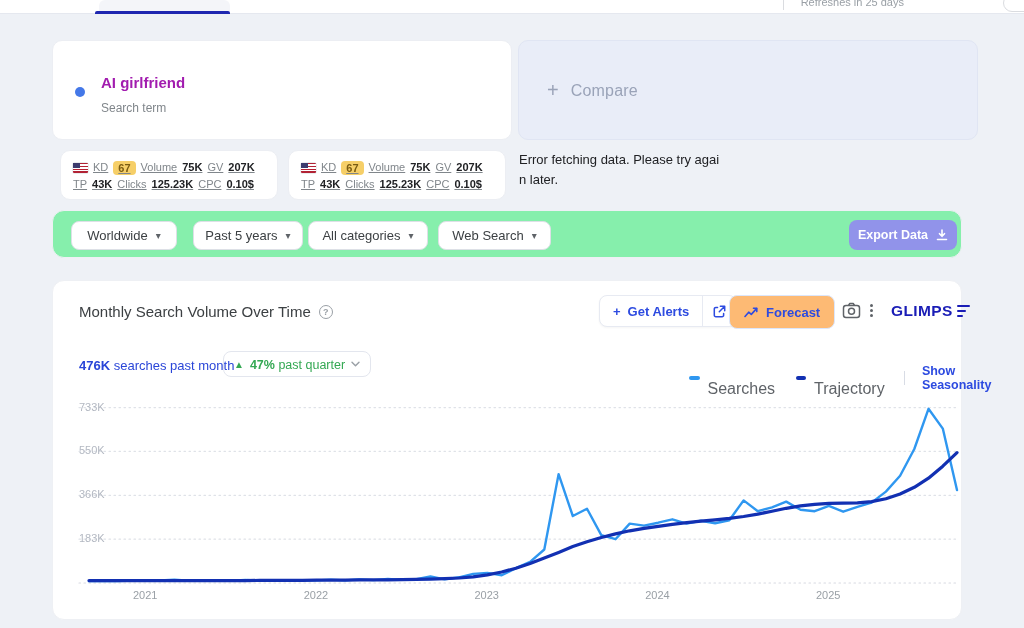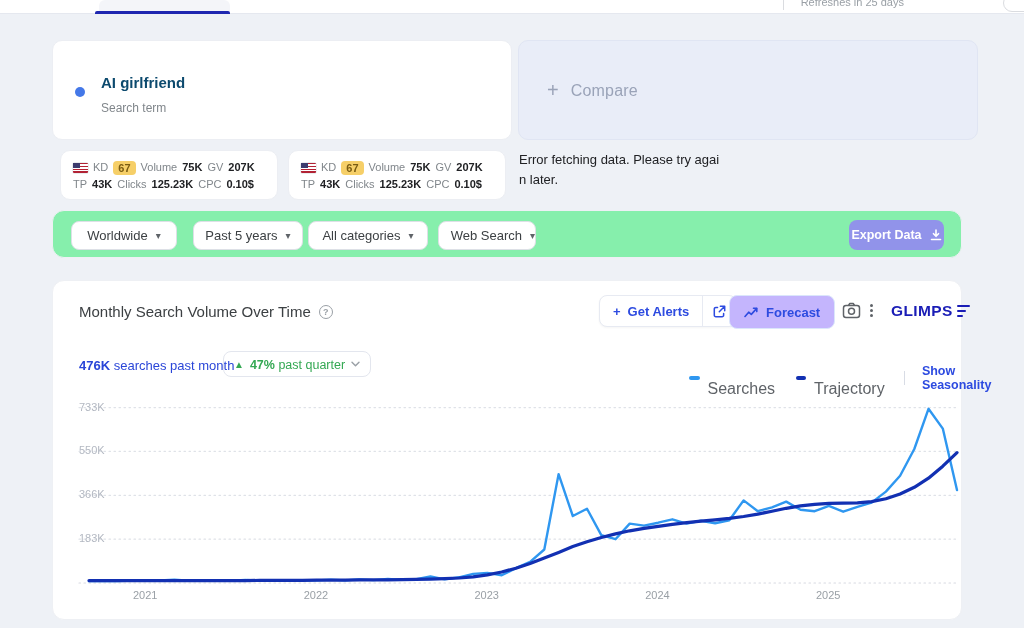--- a/index.html
+++ b/index.html
@@ -6,44 +6,44 @@
   html,body { width:1024px; height:628px; overflow:hidden; }
   body { position:relative; background:#eef1f6; font-family:"Liberation Sans", sans-serif; color:#202124; }
   .abs { position:absolute; }
   .card { background:#fff; border:1px solid #eceef3; border-radius:10px; }
   .topbar { left:0; top:0; width:1024px; height:14px; background:#fff; border-bottom:1px solid #e5e8ef; }
   .tab-ghost { left:99px; top:0; width:131px; height:11px; background:#f4f5f9; border-radius:6px 6px 0 0; }
   .tab-underline { left:95px; top:11px; width:135px; height:3px; background:#1e27b0; border-radius:2px 2px 0 0; }
   .refresh-note { right:120px; top:-4px; font-size:11px; color:#9aa0a6; }
   .top-divider { right:240px; top:-2px; width:1px; height:12px; background:#dadce0; }
   .top-pill { left:1003px; top:-6px; width:60px; height:18px; background:#fff; border:1px solid #dadce0; border-radius:9px; }
-  .term-title { font-size:15px; font-weight:700; color:#0c4a6e; }
+  .term-title { font-size:15px; font-weight:700; color:#a21caf; }
   .term-sub { font-size:12px; color:#80868b; margin-top:10px; }
   .dot { width:10px; height:10px; border-radius:50%; }
   .compare-card { background:#e9edf8; border:1px solid #e0e5f3; border-radius:10px; }
   .compare-inner { display:flex; align-items:center; gap:12px; color:#9aa3b8; }
   .compare-plus { font-size:20px; font-weight:400; }
   .compare-label { font-size:16px; font-weight:500; letter-spacing:.2px; }
   .chip { background:#fff; border:1px solid #eceef3; border-radius:10px; padding:8px 12px; font-size:11px; line-height:17px; color:#80868b; }
   .chip b { color:#202124; font-weight:700; }
-  .chip .row { display:flex; align-items:center; gap:5px; white-space:nowrap; }
+  .chip .row { display:flex; align-items:center; gap:5px; white-space:nowrap;text-decoration:underline; }
   .kd-badge { background:#f6cf68; color:#7a5c12; font-weight:700; border-radius:4px; padding:0 5px; line-height:14px; font-size:11px; }
   .flag { width:15px; height:10px; border-radius:1px; background:repeating-linear-gradient(#b22234 0 1.4px,#fff 1.4px 2.8px); position:relative; display:inline-block; box-shadow:0 0 0 .5px #d8dbe0; }
   .flag::after { content:""; position:absolute; left:0; top:0; width:7px; height:5px; background:#3c3b6e; }
   .error-text { font-size:13px; line-height:20px; color:#202124; }
   .filter-card { background:#86efac; border-radius:12px; border:1px solid #eef0f4; }
   .pill-btn { position:absolute; top:10px; height:29px; background:#fff; border:1px solid #dde0e6; border-radius:8px; display:flex; align-items:center; justify-content:center; gap:8px; font-size:13px; font-weight:500; color:#3c4043; cursor:pointer; }
   .caret { font-size:10px; color:#5f6368; }
   .export-btn { display:flex; align-items:center; justify-content:center; gap:8px; background:#9193ea; color:#fff; font-size:12.5px; font-weight:700; border:none; border-radius:8px; cursor:pointer; }
   .chart-card { background:#fff; border-radius:12px; border:1px solid #eef0f4; }
   .chart-title { font-size:15px; color:#3c4043; font-weight:500; }
   .help-icon { width:14px; height:14px; border:1.2px solid #9aa0a6; border-radius:50%; color:#9aa0a6; font-size:9px; font-weight:700; display:flex; align-items:center; justify-content:center; }
   .btn-light { display:flex; align-items:center; background:#fff; border:1px solid #e7eaf2; border-radius:8px; box-shadow:0 1px 2px rgba(60,64,67,.05); cursor:pointer; }
   .btn-blue-text { color:#2d4be0; font-weight:700; font-size:13px; }
-  .btn-forecast { display:flex; align-items:center; gap:8px; background:#c4b5fd; border:1px solid #dbe6fb; border-radius:8px; cursor:pointer; padding:16px 14px; }
+  .btn-forecast { display:flex; align-items:center; gap:8px; background:#fdba74; border:1px solid #dbe6fb; border-radius:8px; cursor:pointer; padding:16px 14px; }
   .brand { display:flex; align-items:center; gap:2px; }
   .brand-text { font-size:15.5px; font-weight:800; letter-spacing:.4px; color:#1a1db6; }
   .brand-e { display:flex; flex-direction:column; gap:2.4px; margin-left:2px; }
   .brand-e span { display:block; height:2.6px; background:#1a1db6; border-radius:1px; }
   .stat-line { font-size:13px; color:#2a46d8; }
   .stat-line b { font-weight:800; }
   .quarter-pill { display:flex; align-items:center; gap:6px; border:1px solid #e3e6ee; border-radius:8px; padding:0 10px; height:26px; cursor:pointer; }
   .green { color:#34a853; font-size:12.5px; font-weight:700; }
   .green-reg { color:#34a853; font-size:12.5px; font-weight:500; }
   .legend-dash { width:14px; height:4px; border-radius:2px; display:inline-block; }
@@ -131,25 +131,25 @@
     <span class="caret">▾</span>
   </div>
   <div class="pill-btn" style="left:140px; width:110px;">
     <span>Past 5 years</span>
     <span class="caret">▾</span>
   </div>
   <div class="pill-btn" style="left:255px; width:120px;">
     <span>All categories</span>
     <span class="caret">▾</span>
   </div>
-  <div class="pill-btn" style="left:385px; width:98px;justify-content:flex-end;">
+  <div class="pill-btn" style="left:385px; width:113px;">
     <span>Web Search</span>
     <span class="caret">▾</span>
   </div>
-  <button class="abs export-btn" style="left:796px; top:9px; width:95px; height:30px;text-align:center;">
+  <button class="abs export-btn" style="left:796px; top:9px; width:108px; height:30px;text-align:center;">
     <span>Export Data</span>
     <svg width="12" height="12" viewBox="0 0 12 12">
       <path d="M6 1 V7 M3.5 4.7 L6 7.3 L8.5 4.7 M1.5 10.5 H10.5" stroke="#fff" stroke-width="1.6" fill="none" stroke-linecap="round" stroke-linejoin="round"></path>
     </svg>
   </button>
 </div>
 
 <div class="abs chart-card" style="left:52px; top:280px; width:910px; height:340px;">
 
   <div class="abs" style="left:26px; top:22px; display:flex; align-items:center; gap:8px;">

